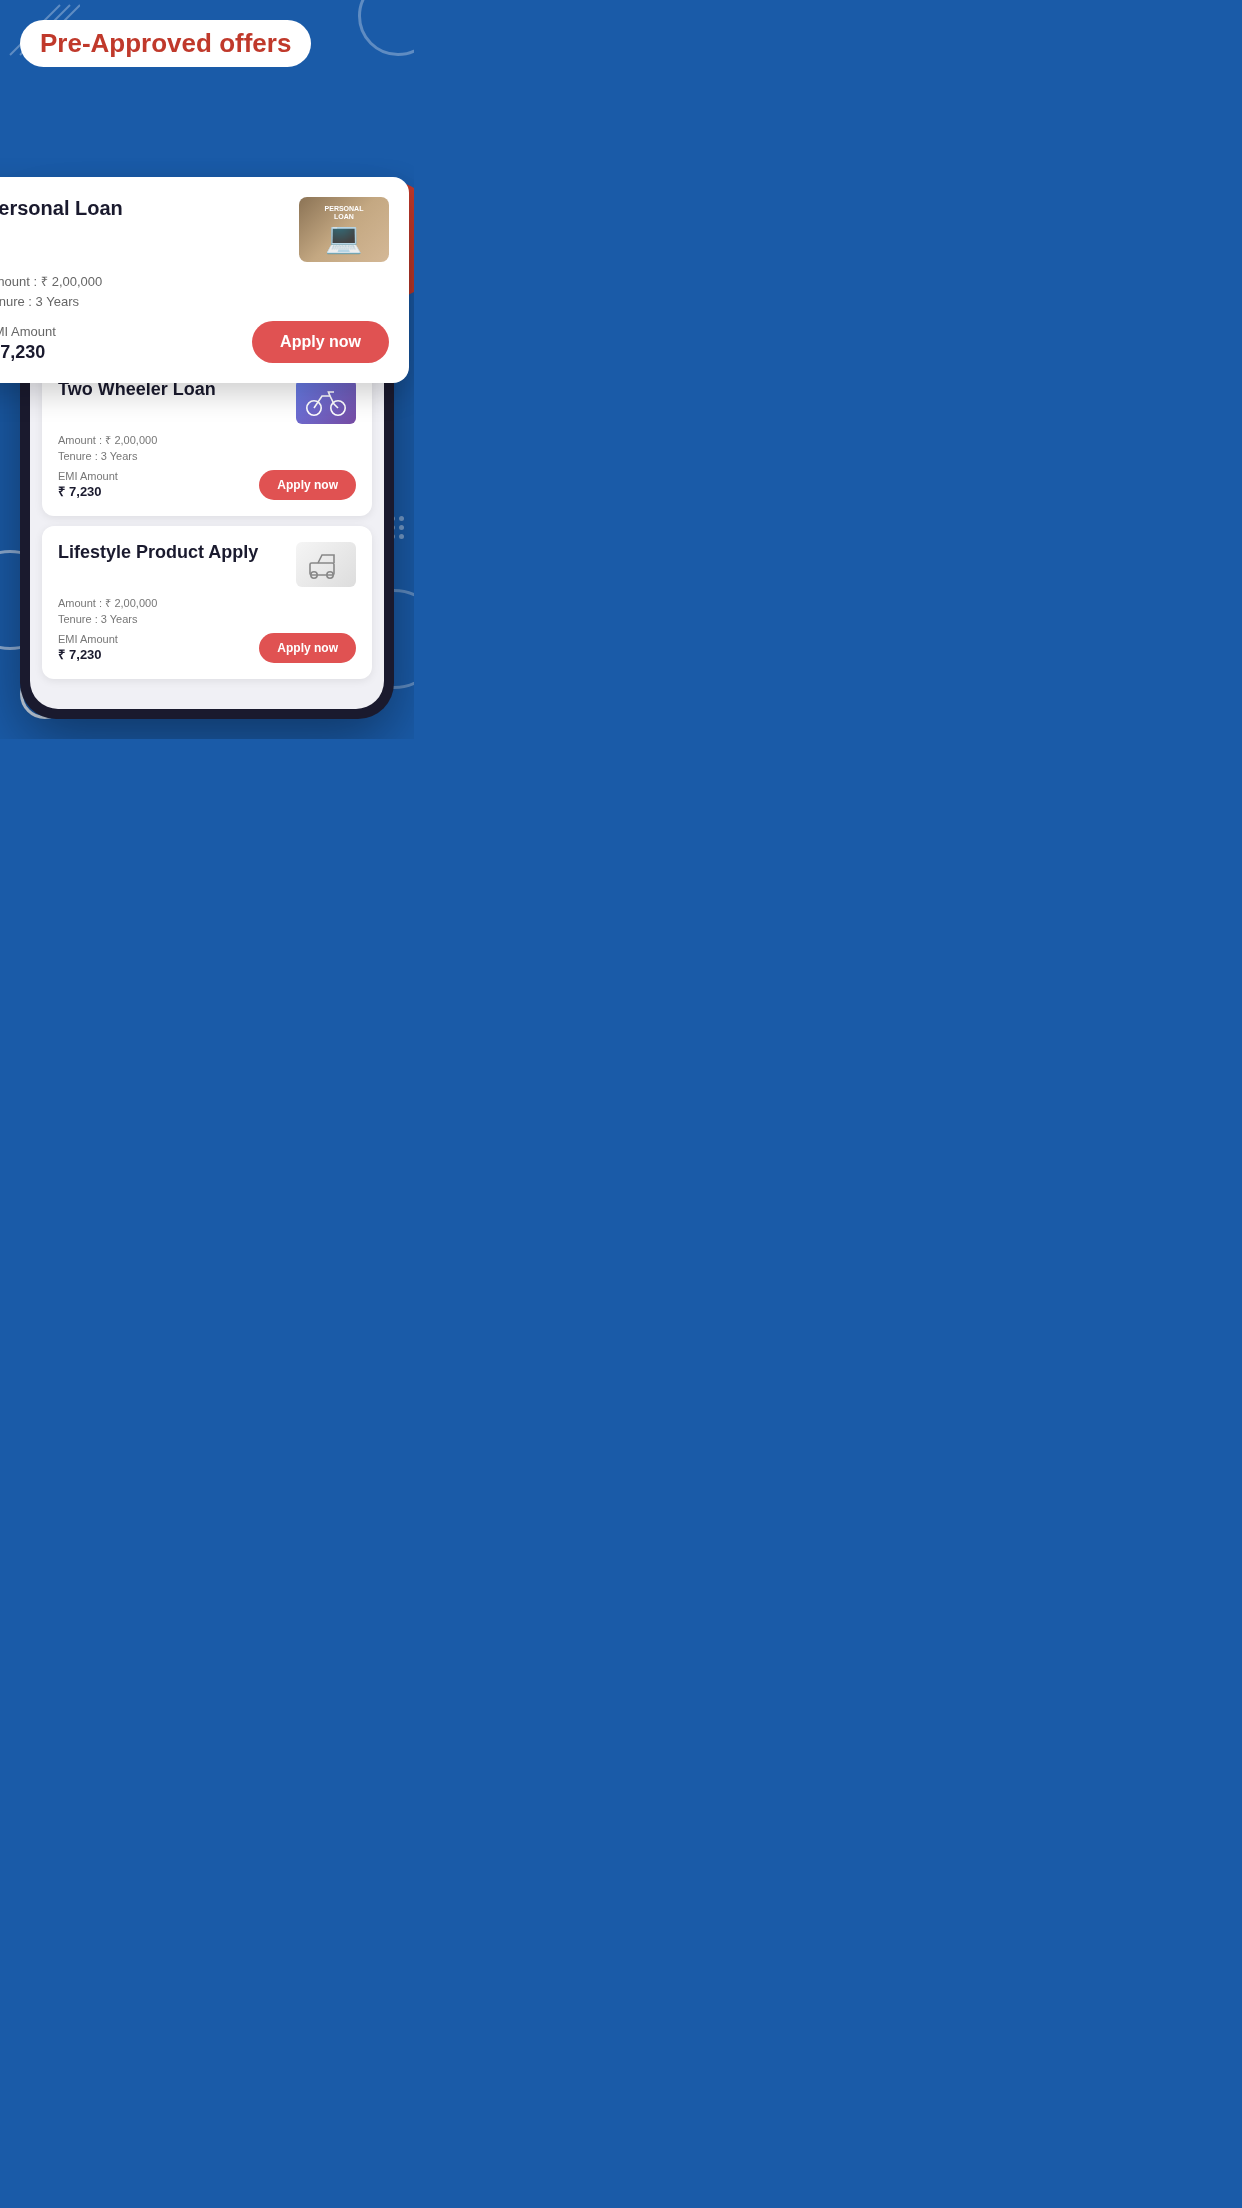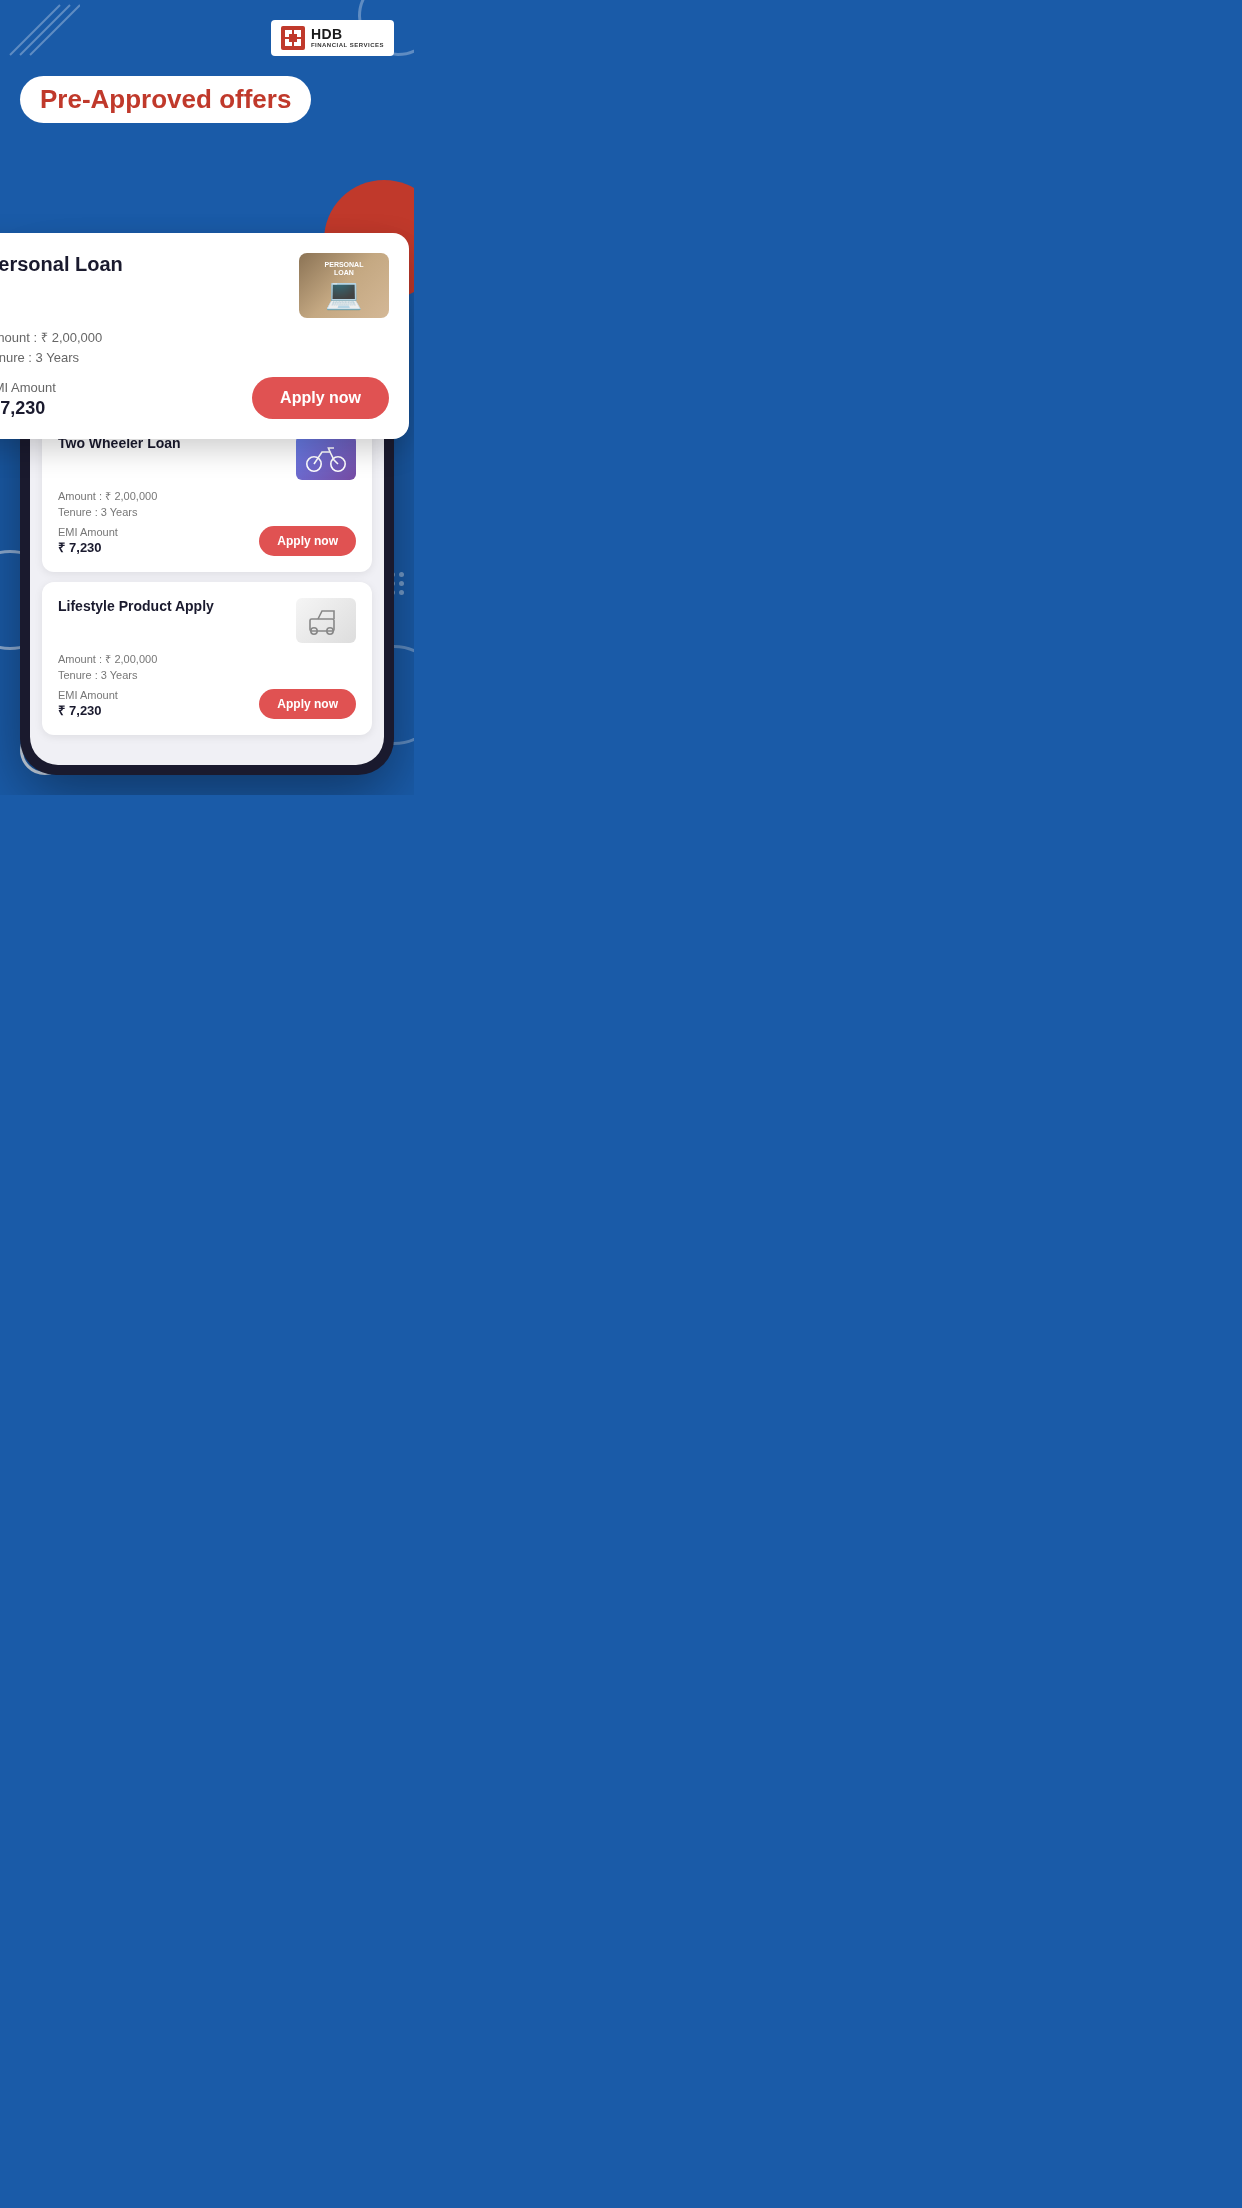--- a/index.html
+++ b/index.html
@@ -284,21 +284,21 @@
     }
 
     .loan-card-header {
       display: flex;
       justify-content: space-between;
       align-items: flex-start;
       margin-bottom: 8px;
     }
 
     .loan-card-title {
-      font-size: 14px;
+      font-size: 18px;
       font-weight: 800;
       color: #1a1a2e;
     }
 
     .loan-card-img {
       width: 60px;
       height: 45px;
       border-radius: 6px;
       display: flex;
       align-items: center;
@@ -398,37 +398,20 @@
     <div class="dot"></div>
   <div class="dot"></div>
     <div class="dot"></div>
     <div class="dot"></div>
   <div class="dot"></div>
     <div class="dot"></div>
     <div class="dot"></div>
 </div>
 
 <div class="header">
-  <div class="logo-container">
-    <div class="logo-box">
-      <div class="logo-icon">
-        <svg width="20" height="20" viewBox="0 0 20 20">
-          <rect x="2" y="2" width="7" height="7" fill="white"></rect>
-          <rect x="11" y="2" width="7" height="7" fill="white"></rect>
-          <rect x="2" y="11" width="7" height="7" fill="white"></rect>
-          <rect x="11" y="11" width="7" height="7" fill="white"></rect>
-          <rect x="6" y="6" width="8" height="8" fill="#c0392b"></rect>
-        </svg>
-      </div>
-      <div class="logo-text">
-        <span style="font-size:14px; font-weight:900; color:#1a1a1a; display:block;">HDB</span>
-        <span style="font-size:6px; font-weight:700; letter-spacing:0.5px; color:#333; display:block; white-space:nowrap;">FINANCIAL SERVICES</span>
-      </div>
-    </div>
-  </div>
 
 
   <div class="pre-approved-badge">
     <span>Pre-Approved offers</span>
   </div>
 </div>
 
 <div style="position: relative; margin: 0 20px 20px 20px;">
 
   <div class="floating-card">

